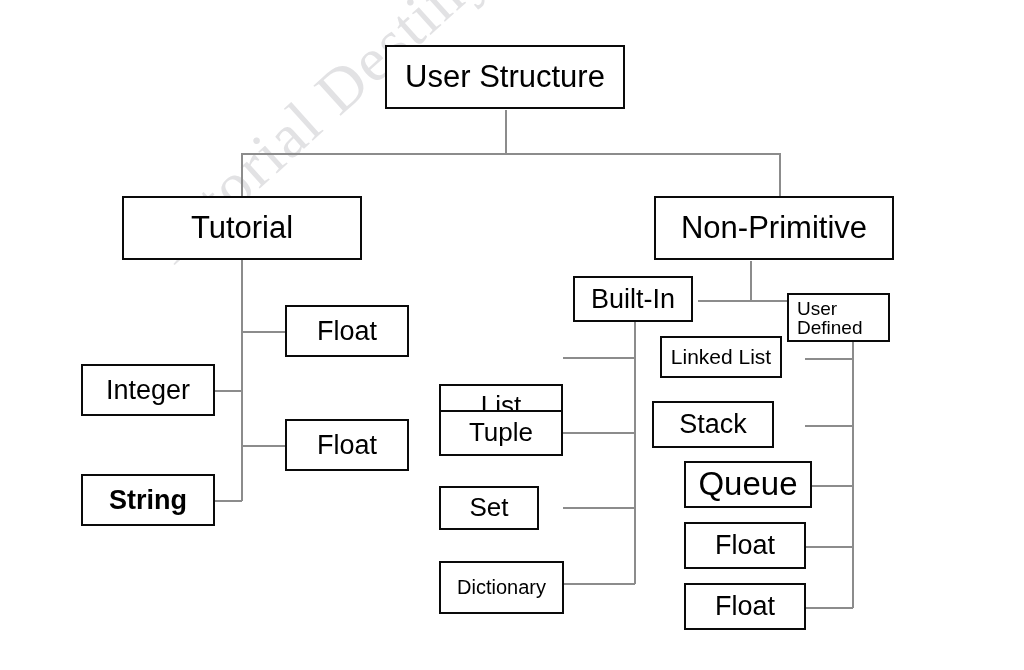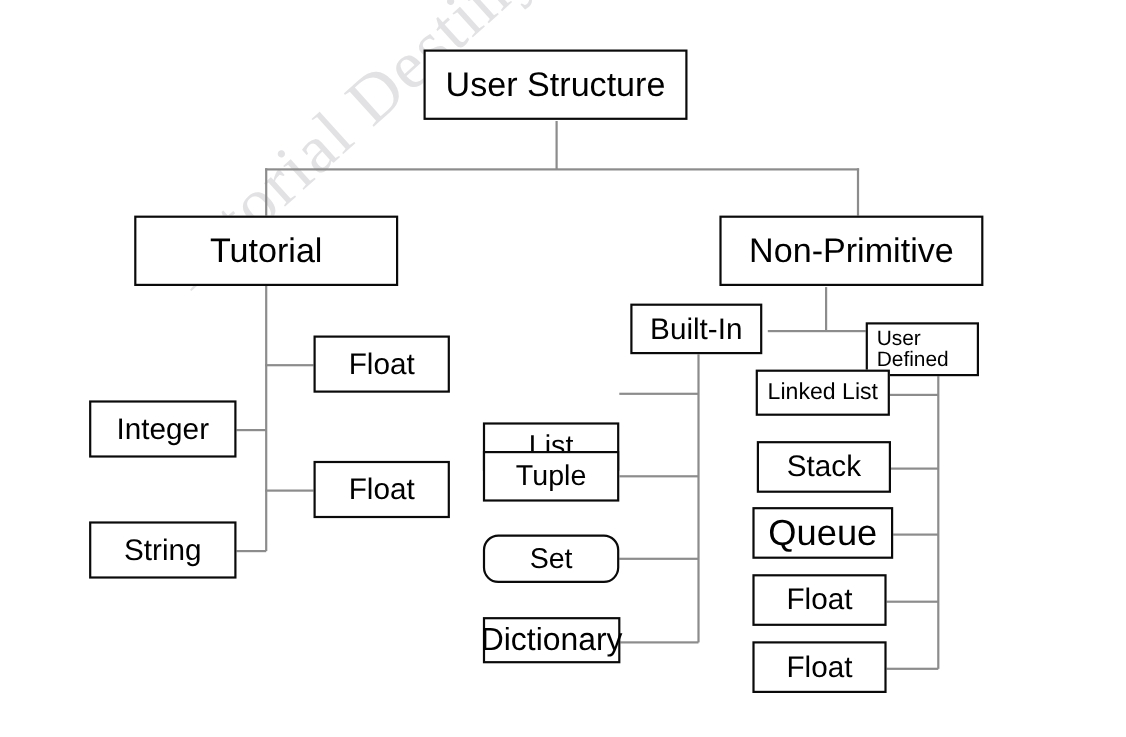--- a/index.html
+++ b/index.html
@@ -112,53 +112,53 @@
   </div>
 
   <div class="node" style="left:81px; top:364px; width:134px; height:52px; font-size:27px;">
     <span>Integer</span>
   </div>
 
   <div class="node" style="left:285px; top:419px; width:124px; height:52px; font-size:27px;">
     <span>Float</span>
   </div>
 
-  <div class="node" style="left:81px; top:474px; width:134px; height:52px; font-size:27px;">
+  <div class="node" style="left:81px; top:474px; width:134px; height:52px; font-size:27px;font-weight:bold;">
     <span>String</span>
   </div>
 
   <div class="node" style="left:573px; top:276px; width:120px; height:46px; font-size:27px;">
     <span>Built-In</span>
   </div>
 
   <div class="node align-left thin" style="left:787px; top:273px; width:103px; height:49px; font-size:19px;margin-top:20px;">
     <span><span>User</span><br><span>Defined</span></span>
   </div>
 
   <div class="node" style="left:439px; top:336px; width:124px; height:44px; font-size:26px;margin-top:48px;">
     <span>List</span>
   </div>
 
   <div class="node" style="left:439px; top:410px; width:124px; height:46px; font-size:26px;">
     <span>Tuple</span>
   </div>
 
-  <div class="node" style="left:439px; top:486px; width:124px; height:44px; font-size:26px;border-radius:14px;">
+  <div class="node" style="left:439px; top:486px; width:100px; height:44px; font-size:26px;">
     <span>Set</span>
   </div>
 
-  <div class="node" style="left:439px; top:561px; width:125px; height:42px; font-size:29px;">
+  <div class="node" style="left:439px; top:561px; width:125px; height:53px; font-size:20px;">
     <span>Dictionary</span>
   </div>
 
-  <div class="node" style="left:687px; top:336px; width:122px; height:42px; font-size:21px;">
+  <div class="node" style="left:660px; top:336px; width:122px; height:42px; font-size:21px;">
     <span>Linked List</span>
   </div>
 
-  <div class="node" style="left:688px; top:401px; width:122px; height:47px; font-size:27px;">
+  <div class="node" style="left:652px; top:401px; width:122px; height:47px; font-size:27px;">
     <span>Stack</span>
   </div>
 
   <div class="node" style="left:684px; top:461px; width:128px; height:47px; font-size:33px;">
     <span>Queue</span>
   </div>
 
   <div class="node" style="left:684px; top:522px; width:122px; height:47px; font-size:27px;">
     <span>Float</span>
   </div>

